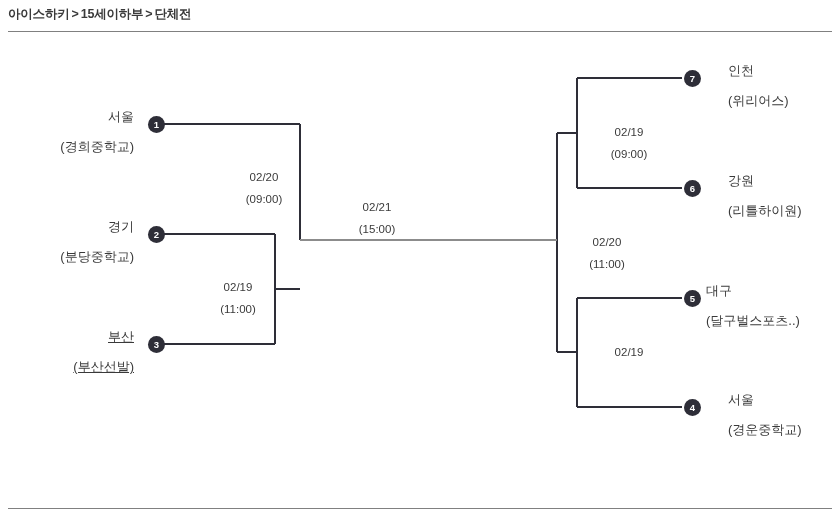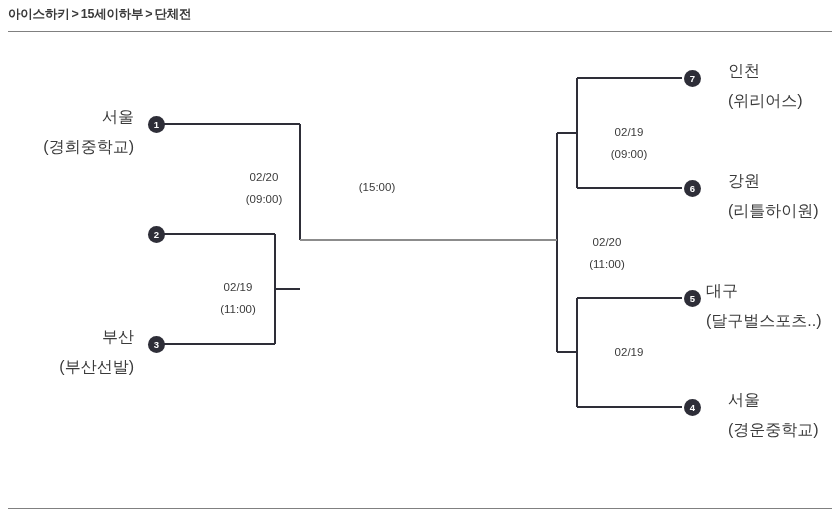--- a/index.html
+++ b/index.html
@@ -78,21 +78,21 @@
     font-size: 9.5px;
     font-weight: bold;
     line-height: 17px;
     text-align: center;
     font-family: "Liberation Sans", "DejaVu Sans", sans-serif;
   }
 
   
   .team {
     position: absolute;
-    font-size: 16px;
+    font-size: 13px;
     line-height: 15px;
     color: #3a3a3a;
     white-space: nowrap;
   }
   .team.right { text-align: left; }
   .team.left  { text-align: right; }
   .team .region { display: block; font-weight: normal; }
   .team .club   { display: block; font-weight: normal; margin-top: 15px; }
 
   
@@ -165,21 +165,25 @@
   <div class="seed" style="left:148px; top:336px;">3</div>
   <div class="seed" style="left:684px; top:70px;">7</div>
   <div class="seed" style="left:684px; top:180px;">6</div>
   <div class="seed" style="left:684px; top:290px;">5</div>
   <div class="seed" style="left:684px; top:399px;">4</div>
 
   <div class="team left" style="right:706px; top:109px;">
     <span class="region">서울</span>
     <span class="club">(경희중학교)</span>
   </div>
-  <div class="team left" style="right:706px; top:329px;">
+  <div class="team left" style="right:706px; top:219px;">
+    <span class="region">경기</span>
+    <span class="club">(분당중학교)</span>
+  </div>
+  <div class="team left" style="right:706px; top:329px;text-decoration:underline;">
     <span class="region">부산</span>
     <span class="club">(부산선발)</span>
   </div>
 
   <div class="team right" style="left:728px; top:63px;">
     <span class="region">인천</span>
     <span class="club">(위리어스)</span>
   </div>
   <div class="team right" style="left:706px; top:283px;">
     <span class="region">대구</span>
@@ -196,20 +200,21 @@
 
   <div class="match" style="left:222px; top:146px; width:84px;">
     <span class="date">02/20</span>
     <span class="time">(09:00)</span>
   </div>
   <div class="match" style="left:196px; top:256px; width:84px;">
     <span class="date">02/19</span>
     <span class="time">(11:00)</span>
   </div>
   <div class="match" style="left:335px; top:176px; width:84px;">
+    <span class="date">02/21</span>
     <span class="time">(15:00)</span>
   </div>
   <div class="match" style="left:587px; top:101px; width:84px;">
     <span class="date">02/19</span>
     <span class="time">(09:00)</span>
   </div>
   <div class="match" style="left:565px; top:211px; width:84px;">
     <span class="date">02/20</span>
     <span class="time">(11:00)</span>
   </div>

